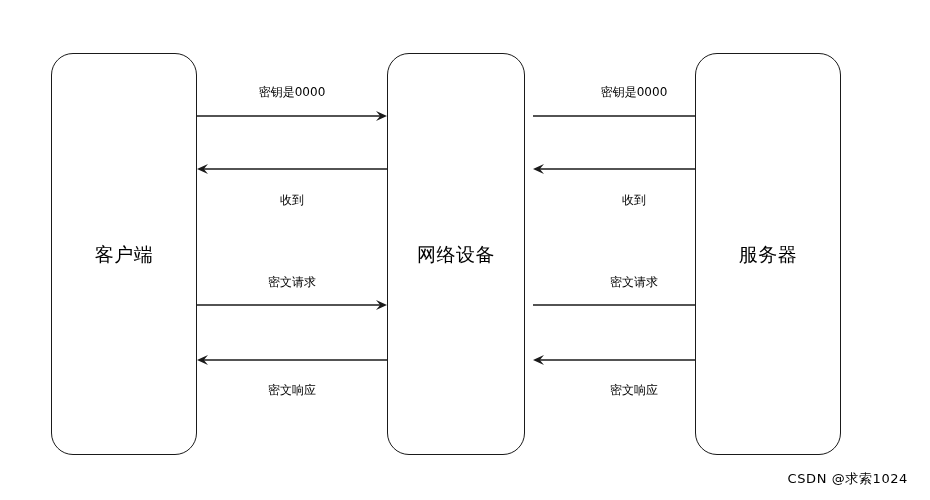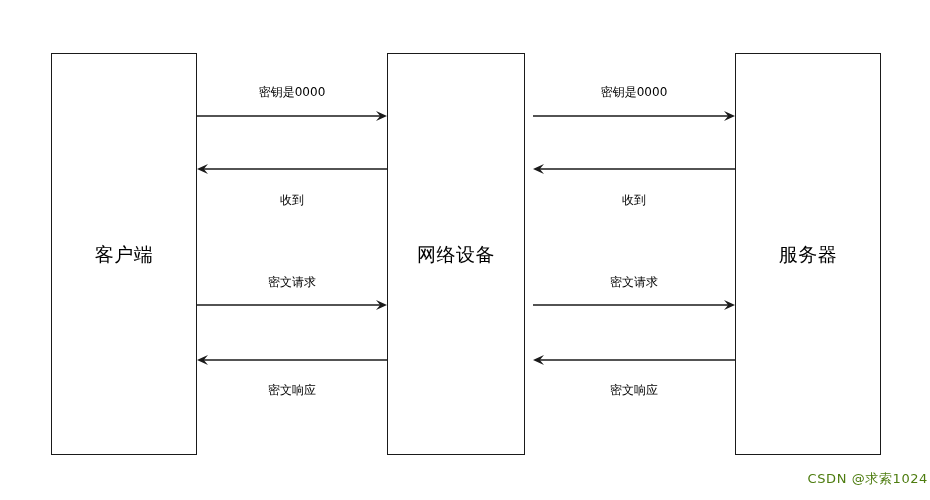--- a/index.html
+++ b/index.html
@@ -12,21 +12,21 @@
     width: 930px;
     height: 500px;
     background: #ffffff;
     overflow: hidden;
     font-family: "DejaVu Sans", "Liberation Sans", sans-serif;
   }
   .node-box {
     position: absolute;
     box-sizing: border-box;
     border: 1.6px solid #1a1a1a;
-    border-radius: 0;
+    border-radius: 22px;
     background: #ffffff;
     display: flex;
     align-items: center;
     justify-content: center;
   }
   .node-label {
     font-size: 19px;
     color: #000000;
     line-height: 1;
     letter-spacing: 0.5px;
@@ -45,24 +45,24 @@
     position: absolute;
     font-size: 12px;
     color: #000000;
     line-height: 1;
     white-space: nowrap;
     transform: translate(-50%, -50%);
     user-select: none;
   }
   .watermark {
     position: absolute;
-    right: 2px;
+    right: 22px;
     bottom: 12px;
     font-size: 13px;
-    color: #4d7c0f;
+    color: #000000;
     letter-spacing: 0.6px;
     white-space: nowrap;
     user-select: none;
   }
 </style>
 </head>
 <body>
 
 <div id="canvas">
 
@@ -101,21 +101,21 @@
       </g>
     </svg>
 
   <div id="node-layer">
       <div class="node-box" style="left: 51px; top: 53px; width: 146px; height: 402px; border-color: rgb(26, 26, 26);">
         <span class="node-label" style="color: rgb(0, 0, 0);">客户端</span>
       </div>
       <div class="node-box" style="left: 387px; top: 53px; width: 138px; height: 402px; border-color: rgb(26, 26, 26);">
         <span class="node-label" style="color: rgb(0, 0, 0);">网络设备</span>
       </div>
-      <div class="node-box" style="left: 735px; top: 53px; width: 146px; height: 402px; border-color: rgb(26, 26, 26);">
+      <div class="node-box" style="left: 695px; top: 53px; width: 146px; height: 402px; border-color: rgb(26, 26, 26);">
         <span class="node-label" style="color: rgb(0, 0, 0);">服务器</span>
       </div>
     </div>
   <div id="label-layer">
       <div class="edge-label" style="left: 292px; top: 92px; color: rgb(0, 0, 0);">密钥是0000</div>
       <div class="edge-label" style="left: 292px; top: 200px; color: rgb(0, 0, 0);">收到</div>
       <div class="edge-label" style="left: 292px; top: 282px; color: rgb(0, 0, 0);">密文请求</div>
       <div class="edge-label" style="left: 292px; top: 390px; color: rgb(0, 0, 0);">密文响应</div>
       <div class="edge-label" style="left: 634px; top: 92px; color: rgb(0, 0, 0);">密钥是0000</div>
       <div class="edge-label" style="left: 634px; top: 200px; color: rgb(0, 0, 0);">收到</div>

